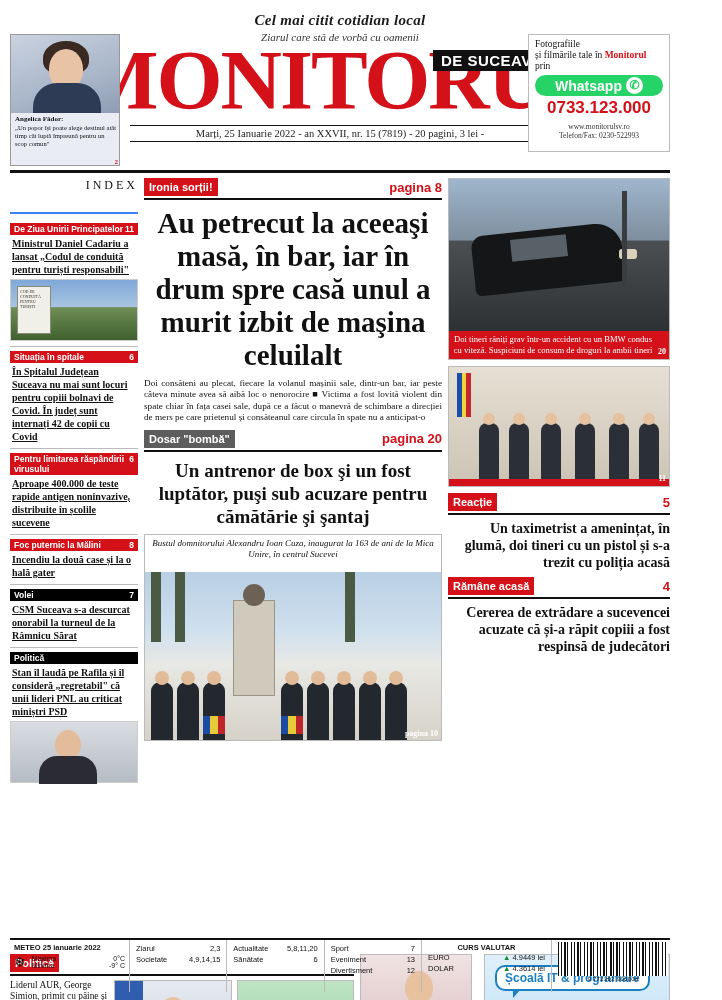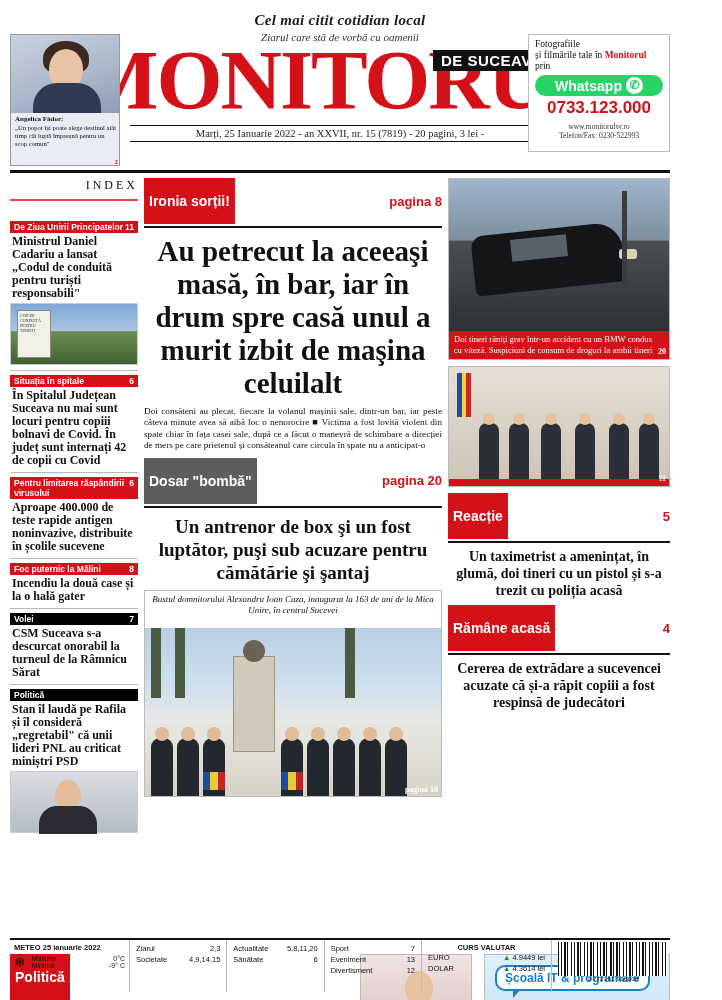--- a/index.html
+++ b/index.html
@@ -89,53 +89,53 @@
 
   
   .grid { display:flex; margin-top:5px; height:770px; }
   .col-left { width:128px; flex:none; }
   .col-mid  { flex:1; padding:0 6px; }
   .col-right{ width:222px; flex:none; }
 
   
   .index-head {
     font-family:"Liberation Serif",serif; font-size:12px; letter-spacing:3px;
-    text-align:right; border-bottom:2px solid #ef4444; padding-bottom:6px; margin-bottom:20px;
+    text-align:right; border-bottom:2px solid #3b82f6; padding-bottom:19px; margin-bottom:9px;
   }
   .idx-item { margin-bottom:5px; }
   .idx-kicker {
     background:#d41018; color:#fff; font-family:"Liberation Sans",sans-serif;
     font-weight:bold; font-size:8.5px; padding:1px 4px; display:flex; justify-content:space-between;
   }
   .idx-kicker.grey { background:#000000; }
   .idx-title {
-    font-family:"Liberation Serif",serif; font-weight:bold; font-size:12px;
-    line-height:13px; color:#111; padding:2px 2px 0 2px;
+    font-family:"Liberation Serif",serif; font-weight:bold; font-size:10px;
+    line-height:13px; color:#111; padding:2px 2px 0 2px;text-decoration:underline;
   }
   .idx-sep { height:1px; background:#bbb; margin:4px 0; }
   .idx-photo { width:100%; height:62px; margin-top:3px; border:1px solid #ccc; }
   .ph-covid {
     background:linear-gradient(180deg,#7fa8d8 0%,#a9c4e0 45%,#6f8f55 46%,#3f5f2f 100%);
     position:relative;
   }
   .ph-covid .book {
     position:absolute; left:6px; top:6px; width:34px; height:48px; background:#f0efe8;
     border:1px solid #8a8a7a; font-size:4px; padding:2px; color:#333;
   }
   .ph-man {
     background:linear-gradient(180deg,#d9dde2 0%,#b6bcc4 100%); position:relative;
   }
   .ph-man .h { position:absolute; left:44px; top:8px; width:26px; height:30px; border-radius:50%; background:#e3bc9b; }
   .ph-man .b { position:absolute; left:28px; top:34px; width:58px; height:28px; border-radius:18px 18px 0 0; background:#2b2b33; }
 
   
   .kicker-row { display:flex; justify-content:space-between; align-items:center; border-bottom:2px solid #111; padding-bottom:2px; }
   .kicker {
-    font-family:"Liberation Sans",sans-serif; font-weight:bold; font-size:14px;
-    background:#d41018; color:#fff; padding:15px 5px;
+    font-family:"Liberation Sans",sans-serif; font-weight:bold; font-size:11px;
+    background:#d41018; color:#fff; padding:3px 5px;
   }
   .kicker.grey { background:#5d5d5d; }
   .pg { font-family:"Liberation Sans",sans-serif; font-size:13px; color:#d41018; font-weight:bold; }
   .lead-title {
     font-family:"Liberation Serif",serif; font-weight:bold; text-align:center;
     font-size:29px; line-height:33px; margin:7px 0 6px 0; color:#111;
   }
   .lead-sub {
     font-size:9.2px; line-height:11.4px; text-align:justify; color:#111; margin-bottom:6px;
   }
@@ -189,21 +189,21 @@
   }
   .ph-unirea .wall { position:absolute; inset:0; background:linear-gradient(180deg,#e6e0d4,#cdc5b6); }
   .ph-unirea .p { position:absolute; bottom:0; width:20px; height:56px; background:#2a2f38; border-radius:8px 8px 0 0; }
   .ph-unirea .p i { position:absolute; left:4px; top:-10px; width:12px; height:12px; border-radius:50%; background:#e6c1a0; display:block; }
   .ph-unirea .flag { position:absolute; left:8px; top:6px; width:14px; height:44px;
     background:linear-gradient(90deg,#1b4ea8 33%,#f1d33b 33%,#f1d33b 66%,#c7262c 66%); }
 
   .brief { margin-top:6px; }
   .brief-title {
     font-family:"Liberation Serif",serif; font-weight:bold; font-size:14px; line-height:17px;
-    text-align:center; margin-top:5px;
+    text-align:right; margin-top:5px;
   }
 
   
   .bottom { display:flex; margin-top:6px; height:205px; }
   .bl { width:350px; flex:none; padding-right:6px; }
   .br { flex:1; }
   .pol-grid { display:flex; gap:5px; }
   .pol-photo {
     width:118px; height:92px; border:1px solid #bbb; position:relative; overflow:hidden;
     background:linear-gradient(180deg,#e6eaf0,#c6ccd6);

